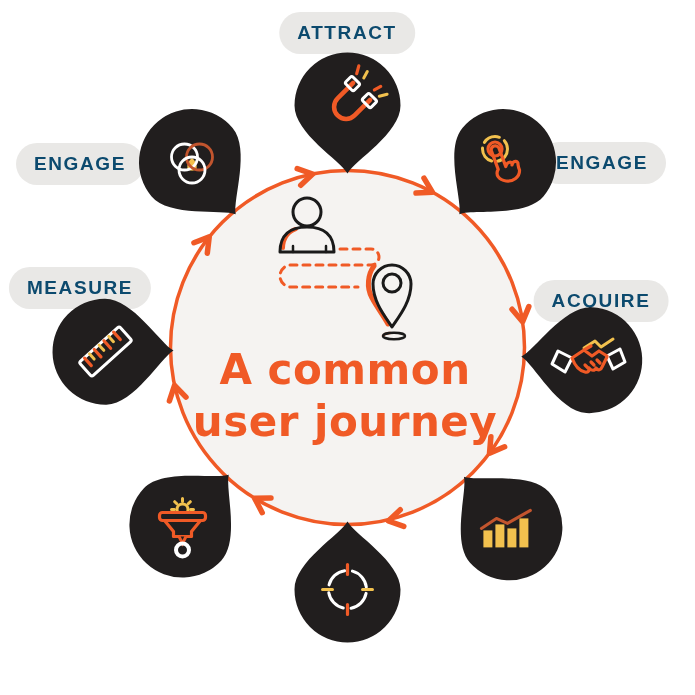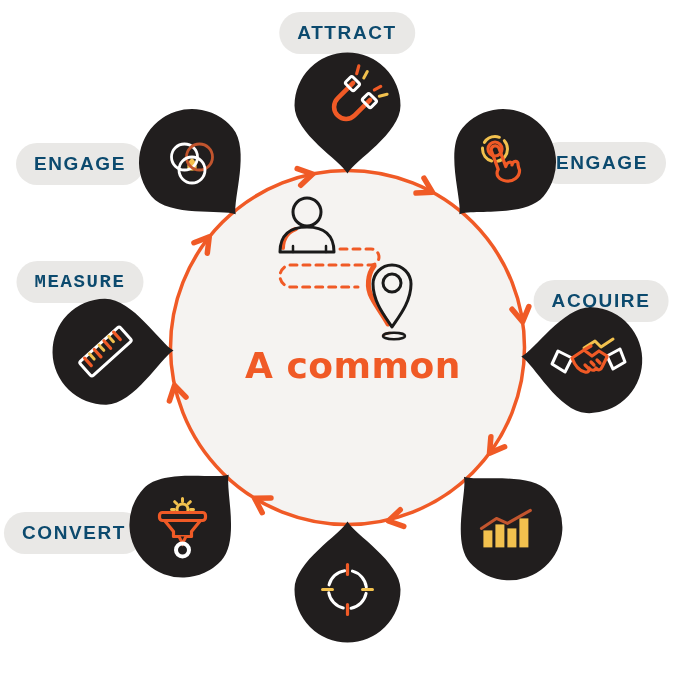--- a/index.html
+++ b/index.html
@@ -8,24 +8,24 @@
   .diagram-svg{position:absolute;left:0;top:0;z-index:2;pointer-events:none;}
   .pill{position:absolute;transform:translate(-50%,-50%);background:#E9E8E6;border-radius:999px;
         padding:10px 18px;font:700 19px "Liberation Sans",sans-serif;letter-spacing:1.6px;
         color:#0c4a6e;white-space:nowrap;z-index:1;margin-top:7px;}
   .pill-attract{left:347px;top:26px;}
   .pill-engage{left:602px;top:156px;text-align:right;}
   .pill-acquire{left:601px;top:294px;}
   .pill-nurture{left:623px;top:525px;}
   .pill-personalise{left:342px;top:667px;}
   .pill-convert{left:74px;top:526px;}
-  .pill-measure{left:80px;top:275px;font-family:Liberation Mono, monospace;}
+  .pill-measure{left:80px;top:281px;}
   .pill-retain{left:80px;top:157px;}
-  .center-title{position:absolute;left:353px;top:344px;transform:translateX(-50%);z-index:3;
-        font-family:"DejaVu Sans",sans-serif;font-weight:bold;font-size:36px;line-height:1.24;
+  .center-title{position:absolute;left:345px;top:344px;transform:translateX(-50%);z-index:3;
+        font-family:"DejaVu Sans",sans-serif;font-weight:bold;font-size:42px;line-height:1.24;
         color:#F05A26;text-align:center;letter-spacing:0.5px;white-space:nowrap;}
   
   .pin{fill:#211E1E;}
   .arrow{stroke:#F05A26;stroke-width:5.5;fill:none;stroke-linecap:round;stroke-linejoin:round;}
   .ring{fill:#F5F3F1;stroke:#F05A26;stroke-width:3.5;}
   .ink{stroke:#1A1A1A;stroke-width:3;fill:none;stroke-linecap:round;stroke-linejoin:round;}
   .ink2{stroke:#1A1A1A;stroke-width:2.5;fill:none;stroke-linecap:round;}
   .acc{stroke:#F05A26;fill:none;stroke-linecap:round;}
   .icon-o{stroke:#F05A26;stroke-width:3.2;fill:none;stroke-linecap:round;stroke-linejoin:round;}
   .icon-o-thick{stroke:#F05A26;stroke-width:4.5;fill:none;stroke-linecap:round;stroke-linejoin:round;}
@@ -34,21 +34,20 @@
   .fill-dark{fill:#211E1E;}
 </style>
 </head>
 <body>
 
 <div class="canvas">
 
   <div class="pill pill-attract">ATTRACT</div>
   <div class="pill pill-engage">ENGAGE</div>
   <div class="pill pill-acquire">ACQUIRE</div>
-  <div class="pill pill-convert">CONVERT</div>
   <div class="pill pill-measure">MEASURE</div>
   <div class="pill pill-retain">ENGAGE</div>
 
   <svg class="diagram-svg" width="695" height="695" viewBox="0 0 695 695">
     <defs>
       <path id="pin-shape" d="M 0 0 C -7 -13 -53 -40 -53 -68 A 53 53 0 1 1 53 -68 C 53 -40 7 -13 0 0 Z"></path>
       <path id="arrow-head" d="M -12 -8.5 L 2 0 L -12 8.5"></path>
     </defs>
 
     <circle class="ring" cx="347.5" cy="347.5" r="177"></circle>
@@ -147,15 +146,16 @@
         <path class="ink" fill="#F5F3F1" d="M 392,327 C 387,319 373,303 373,284 A 19,19 0 1 1 411,284 C 411,303 397,319 392,327 Z"></path>
         <circle class="ink" cx="392" cy="283" r="9"></circle>
         <path class="acc" stroke-width="2.5" d="M 383,336 Q 385,333 390,333"></path>
         <ellipse class="ink2" cx="394" cy="336" rx="11" ry="3.2"></ellipse>
       </g>
     </g>
   </svg>
 
   <div class="center-title">
     <span>A common</span><br>
+    <span>user journey</span>
   </div>
 
 </div>
 
 </body></html>

